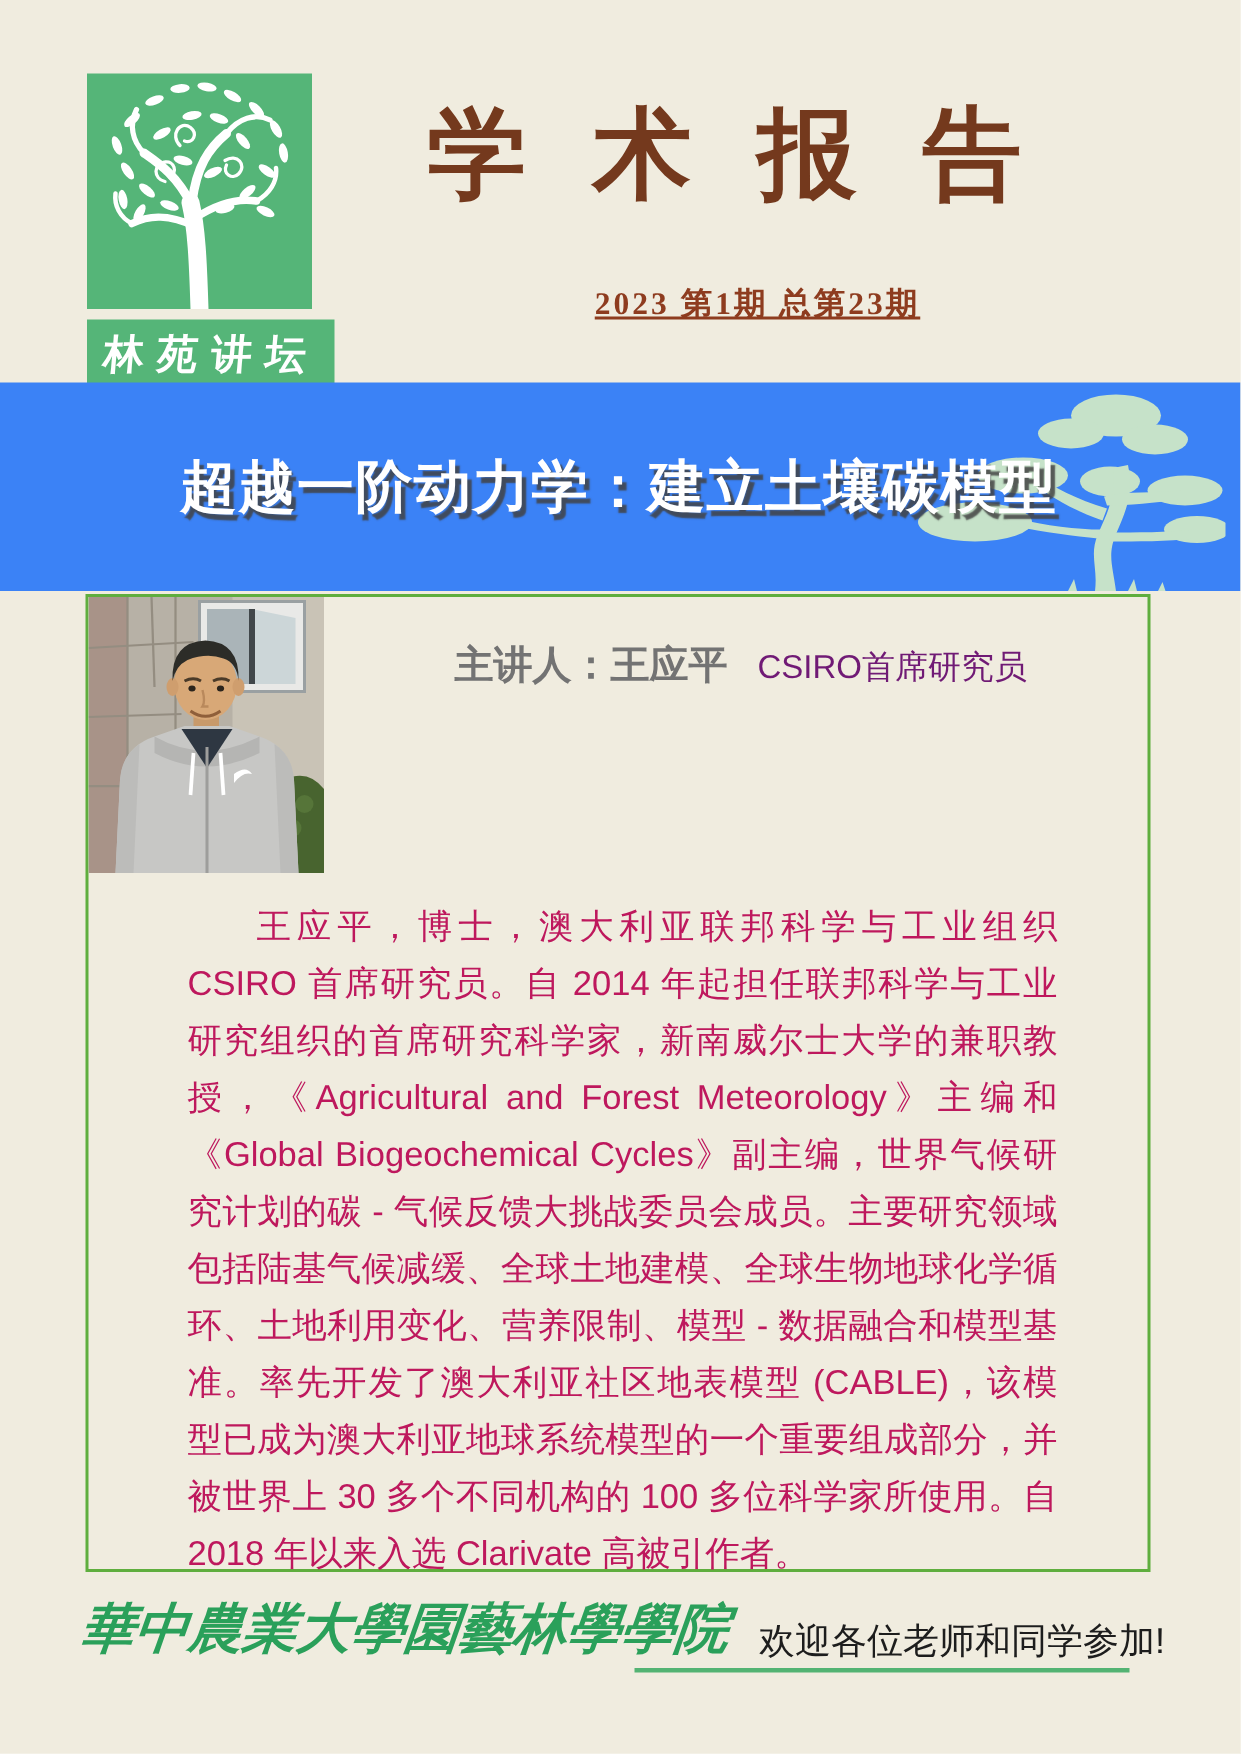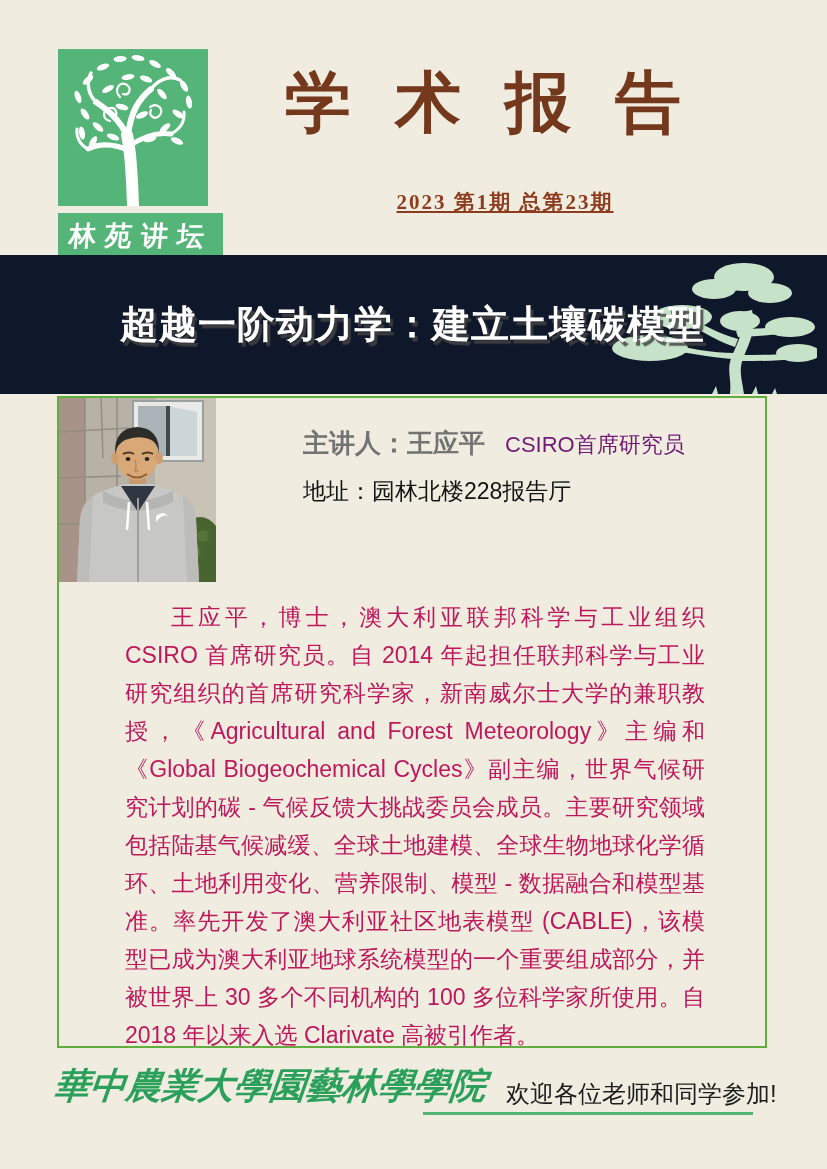--- a/index.html
+++ b/index.html
@@ -14,21 +14,21 @@
   .logo-bar span{color:#ffffff;font-family:"Liberation Serif",serif;font-weight:bold;
                  font-size:27px;letter-spacing:9px;transform:skewX(-5deg);white-space:nowrap;}
   .main-title{position:absolute;left:225px;top:58px;width:560px;text-align:center;
               font-family:"Liberation Serif",serif;font-weight:bold;font-size:66px;
               letter-spacing:44px;color:#74391d;white-space:nowrap;}
   .issue-line{position:absolute;left:225px;top:188px;width:560px;text-align:center;
               font-family:"Liberation Serif",serif;font-weight:bold;font-size:21px;
               letter-spacing:2px;color:#8e3c1f;white-space:nowrap;text-decoration:underline;}
 
   
-  .banner{position:absolute;left:0;top:255px;width:827px;height:139px;background:#0f172a;overflow:hidden;}
+  .banner{position:absolute;left:0;top:255px;width:827px;height:139px;background:#3b82f6;overflow:hidden;}
   .banner .pine{position:absolute;right:10px;top:0;width:215px;height:139px;}
   .banner-title{position:absolute;left:120px;top:44px;width:560px;text-align:center;
                 color:#ffffff;font-weight:bold;font-size:38px;letter-spacing:1px;white-space:nowrap;
                 text-shadow:3px 4px 1px rgba(66,66,66,0.85);}
 
   
   .content-box{position:absolute;left:57px;top:396px;width:710px;height:652px;
                border:2px solid #5fae3e;box-sizing:border-box;}
   .photo{position:absolute;left:0;top:0;width:157px;height:184px;overflow:hidden;}
   .photo svg{display:block;width:157px;height:184px;}
@@ -172,21 +172,20 @@
         <ellipse cx="88" cy="61" rx="2.4" ry="2" fill="#2b241c"></ellipse>
         <path d="M76,62 q2,8 0,11 l4,0" stroke="#b9895c" stroke-width="1.6" fill="none"></path>
         <path d="M68,76 q10,7 20,0" stroke="#8f5f3a" stroke-width="2" fill="none"></path>
       </svg>
     </div>
 
     <div class="speaker-info">
       <div class="info-line">
         <span class="speaker-name">主讲人：王应平</span><span class="speaker-title">CSIRO首席研究员</span>
       </div>
-      <div class="info-line">地址：园林北楼228报告厅</div>
     </div>
 
     <p class="bio">王应平，博士，澳大利亚联邦科学与工业组织 CSIRO 首席研究员。自 2014 年起担任联邦科学与工业研究组织的首席研究科学家，新南威尔士大学的兼职教授，《Agricultural and Forest Meteorology》主编和《Global Biogeochemical Cycles》副主编，世界气候研究计划的碳 - 气候反馈大挑战委员会成员。主要研究领域包括陆基气候减缓、全球土地建模、全球生物地球化学循环、土地利用变化、营养限制、模型 - 数据融合和模型基准。率先开发了澳大利亚社区地表模型 (CABLE)，该模型已成为澳大利亚地球系统模型的一个重要组成部分，并被世界上 30 多个不同机构的 100 多位科学家所使用。自 2018 年以来入选 Clarivate 高被引作者。</p>
   </div>
 
   <div class="organizer">華中農業大學園藝林學學院</div>
   <div class="footer-line"></div>
   <div class="welcome">欢迎各位老师和同学参加!</div>
 
 </div>

